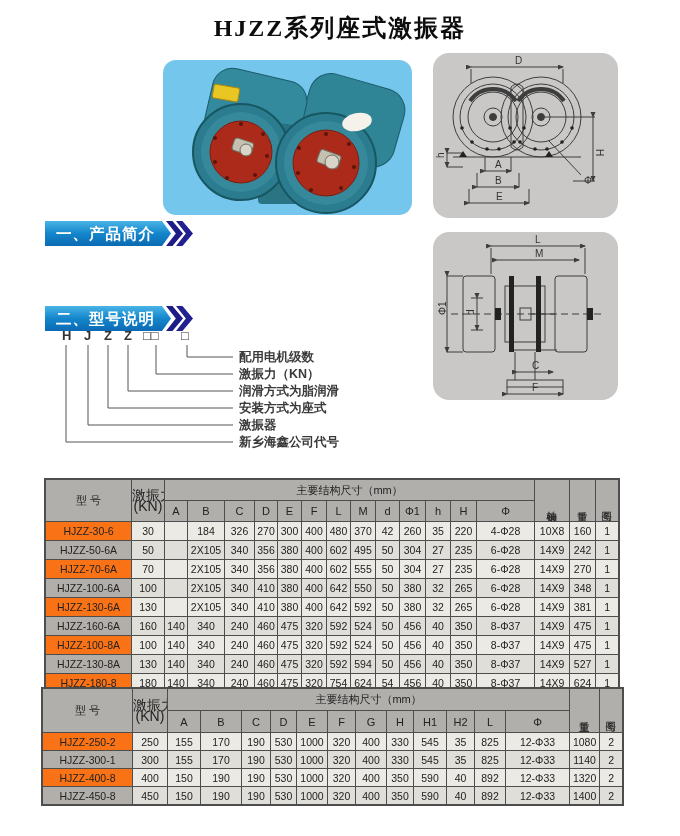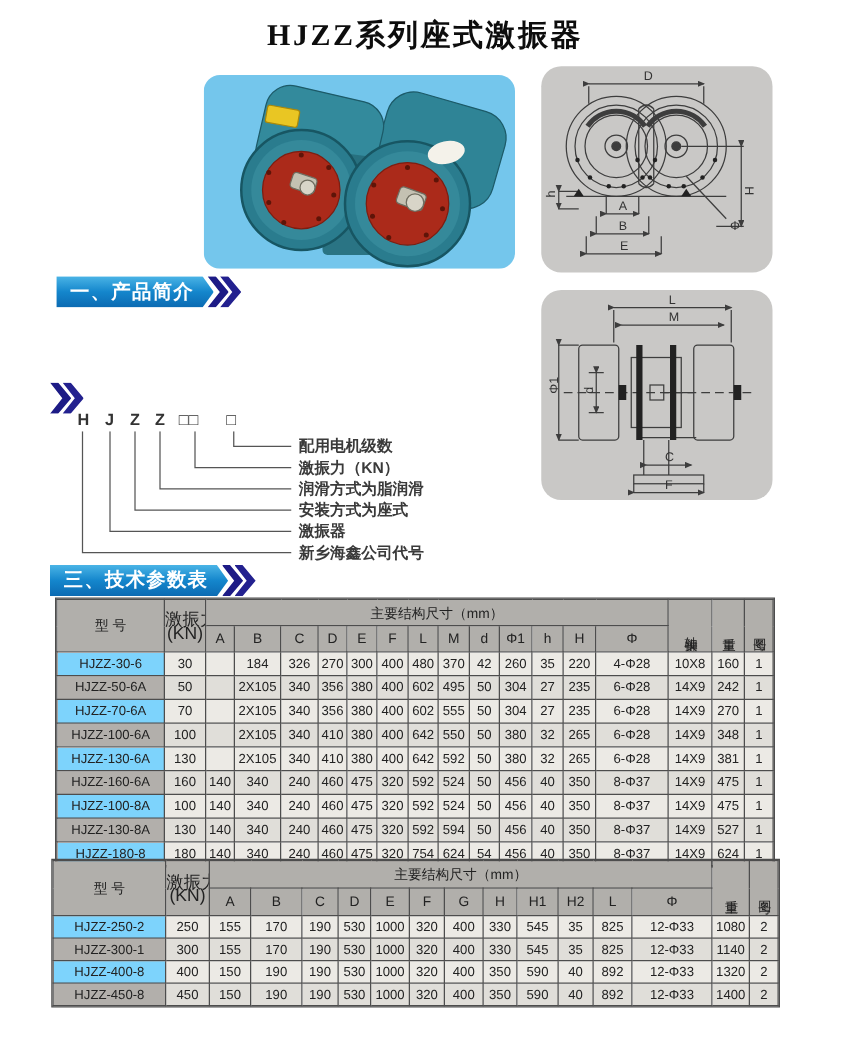--- a/index.html
+++ b/index.html
@@ -42,21 +42,21 @@
         font-size:10.5px;color:#222;}
   #t1{left:45px;top:479px;width:573px;}
   #t2{left:42px;top:688px;width:580px;}
   th,td{border:1px solid #4d4d4d;text-align:center;padding:0;overflow:hidden;
         white-space:nowrap;}
   th{background:#b1afab;font-weight:normal;font-size:11px;height:20px;}
   #t2 th{height:21px;}
   td{background:#eceae5;height:18px;}
   #t2 td{height:17px;}
   tr.alt td{background:#e0ded9;}
-  td.model{background:#7dd3fc;}
+  td.model{background:#f97316;}
   tr.alt td.model{background:#b2afab;}
   table{outline:1px solid #4d4d4d;}
   .force-h{font-size:14px;line-height:11px;}
   .vth .vert{writing-mode:vertical-rl;text-orientation:upright;display:inline-block;
              line-height:1;letter-spacing:1px;font-size:10.5px;}
 
   
   .draw text{font-size:10px;fill:#333;font-family:"Liberation Sans",sans-serif;}
   .draw .dl{stroke:#3d3d3d;stroke-width:1;fill:none;}
 </style>
@@ -207,20 +207,21 @@
     </svg>
   </div>
 
   <div class="sec" style="left:45px;top:221px;">
     <span class="bar">一、产品简介</span>
     <i class="chev"></i>
     <i class="chev chev2"></i>
   </div>
 
   <div class="sec" style="left:45px;top:306px;">
+    <span class="bar">二、型号说明</span>
     <i class="chev"></i>
     <i class="chev chev2"></i>
   </div>
 
   <div class="mcode">
     <span style="left:7px">H</span>
     <span style="left:29px">J</span>
     <span style="left:49px">Z</span>
     <span style="left:69px">Z</span>
     <span style="left:88px">□□</span>
@@ -239,25 +240,20 @@
     <g font-size="12.5" fill="#3a3a3a" font-weight="600" font-family="Liberation Sans, sans-serif">
       <text x="184" y="16">配用电机级数</text>
       <text x="184" y="33">激振力（KN）</text>
       <text x="184" y="50">润滑方式为脂润滑</text>
       <text x="184" y="67">安装方式为座式</text>
       <text x="184" y="84">激振器</text>
       <text x="184" y="101">新乡海鑫公司代号</text>
     </g>
   </svg>
 
-  <div class="sec" style="left:40px;top:452px;">
-    <span class="bar">三、技术参数表</span>
-    <i class="chev"></i>
-    <i class="chev chev2"></i>
-  </div>
 
   <table id="t1">
     <colgroup>
       <col style="width:86px">
         <col style="width:33px">
         <col style="width:23px">
         <col style="width:37px">
       <col style="width:30px">
         <col style="width:23px">
         <col style="width:24px">

